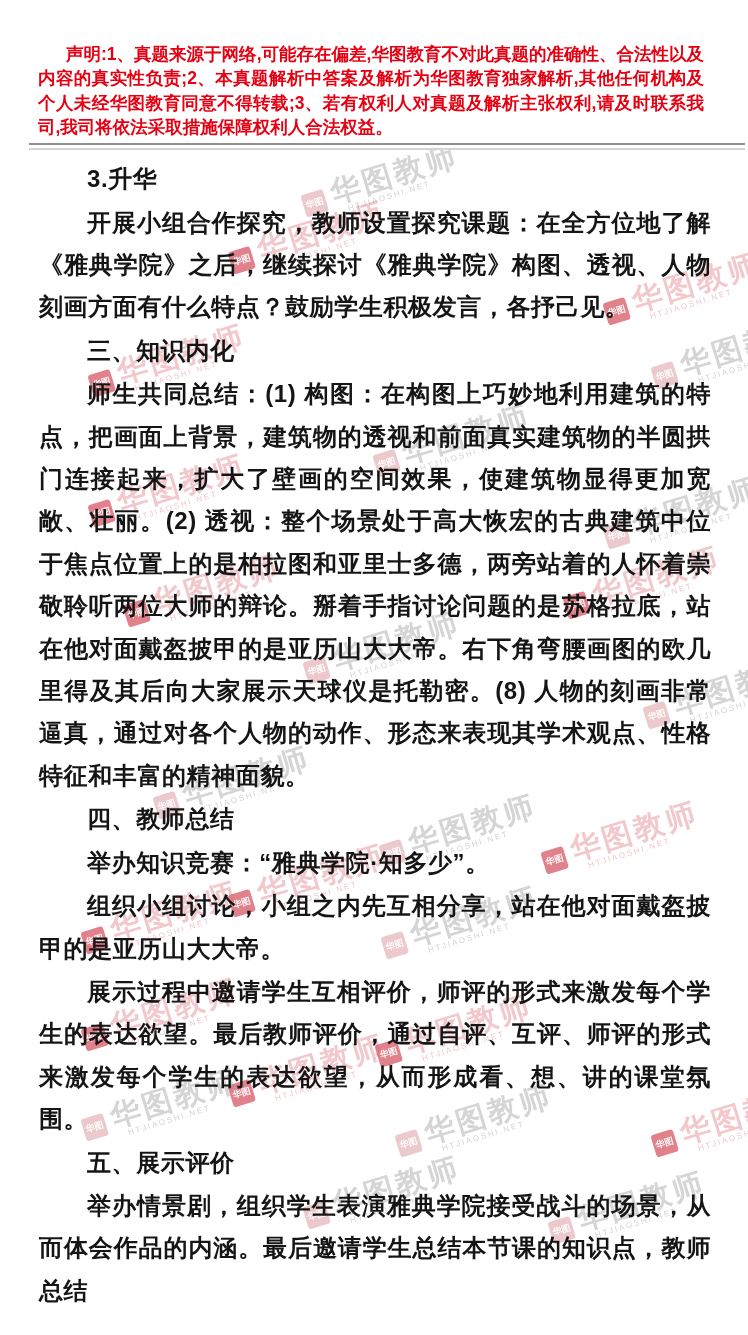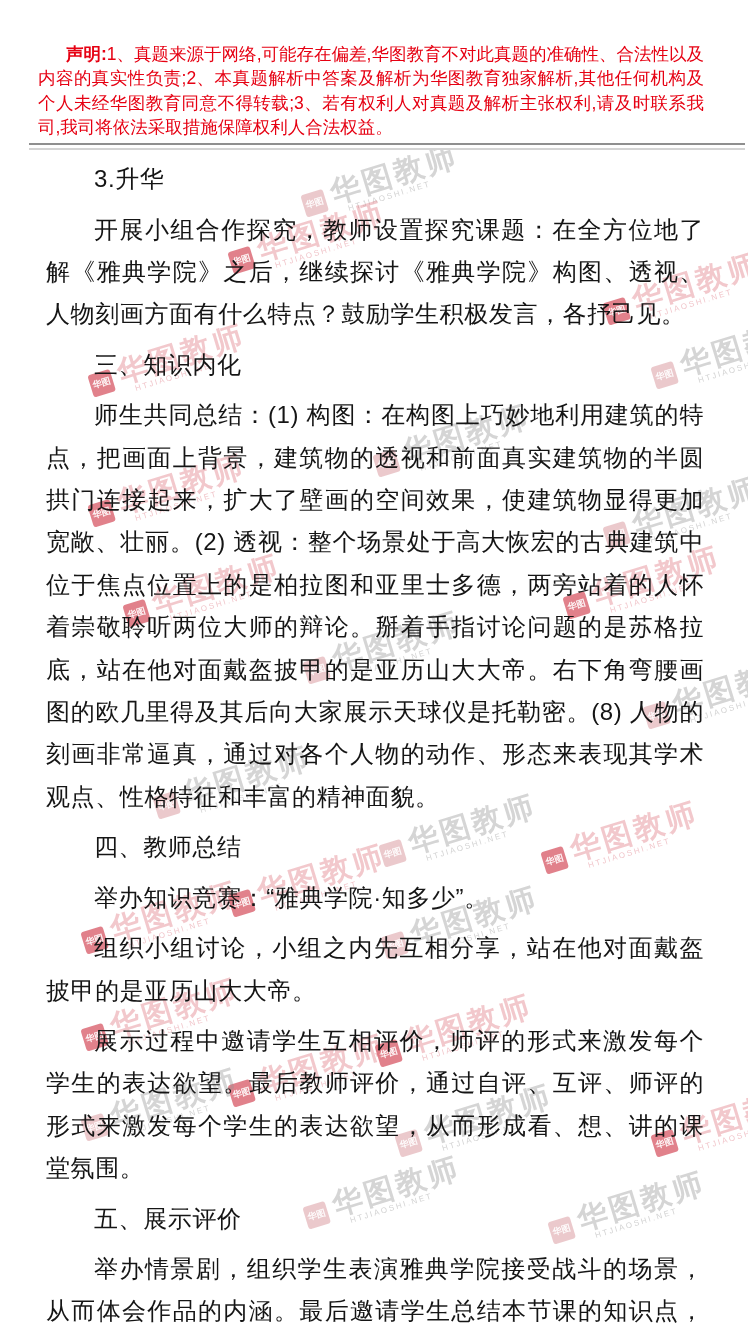--- a/index.html
+++ b/index.html
@@ -32,38 +32,38 @@
   .wm.pink .wm-text { color:rgba(220,110,122,0.38); }
   .wm.pink .wm-sub  { color:rgba(220,110,122,0.40); }
   .wm.grey .wm-seal { background:rgba(205,120,128,0.40); }
   .wm.grey .wm-text { color:rgba(145,145,145,0.38); }
   .wm.grey .wm-sub  { color:rgba(145,145,145,0.40); }
   
   .content { position:relative; z-index:1; }
   .disclaimer {
     margin:42px 44px 0 38px;
     font-size:17.5px; line-height:24.3px;
-    font-weight:normal;
+    font-weight:bold;
     text-indent:1.6em;
     text-align:justify;
   }
   .divider {
     margin:4px 3px 0 29px;
     height:3px;
     border-top:2px solid #8f8f8f;
     border-bottom:2px solid #d4d4d4;
     background:#ffffff;
   }
   .body-text { margin:8px 36px 0 38px; }
   .body-text p {
-    margin:8px;
+    margin:1px;
     font-size:24px;
     line-height:42.4px;
     letter-spacing:0.6px;
-    font-weight:400;
+    font-weight:700;
     color:#151515;
     text-indent:2em;
   }
   .body-text p.para { text-align:justify; }
   .body-text p.heading { text-align:left; }
 </style>
 </head>
 <body>
 
 <div class="page">

